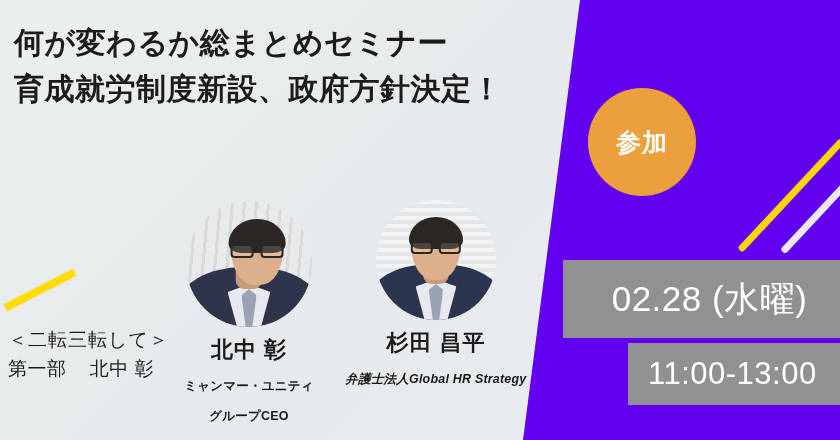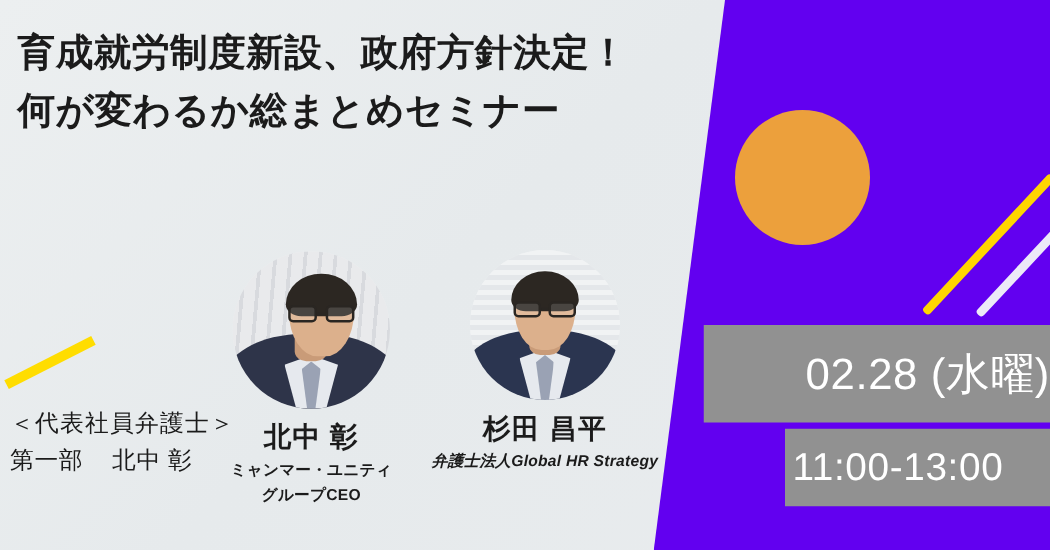--- a/index.html
+++ b/index.html
@@ -108,40 +108,40 @@
   
   .date-box {
     position: absolute;
     left: 563px;
     top: 260px;
     width: 277px;
     height: 78px;
     background: #919191;
     display: flex;
     align-items: center;
-    justify-content: flex-end;
+    justify-content: center;
     padding-left: 16px;
     box-sizing: border-box;
     color: #ffffff;
     font-size: 35px;
     font-weight: 400;
     letter-spacing: 0.5px;
     white-space: nowrap;
   }
   .time-box {
     position: absolute;
     left: 628px;
     top: 343px;
     width: 212px;
     height: 62px;
     background: #919191;
     display: flex;
     align-items: center;
     justify-content: flex-start;
-    padding-left: 6px;
+    padding-left: 20px;
     box-sizing: border-box;
     color: #ffffff;
     font-size: 31px;
     font-weight: 400;
     letter-spacing: 0.5px;
     white-space: nowrap;
   }
 
   
   .schedule {
@@ -189,21 +189,21 @@
     letter-spacing: 1px;
     margin-top: 8px;
     white-space: nowrap;
   }
   .speaker-org {
     font-size: 12.5px;
     font-weight: 600;
     color: #1b1b1b;
     letter-spacing: 0.2px;
     line-height: 17px;
-    margin-top: 3px;
+    margin-top: 13px;
     white-space: nowrap;
   }
   .speaker-2 .speaker-org { font-size: 12.5px; font-style: italic; }
 
   
   .ph-bg { position: absolute; inset: 0; }
   .ph-bg-1 {
     background:
       repeating-linear-gradient(95deg, #e9eaec 0 9px, #d8dade 9px 12px),
       #eef0f1;
@@ -315,37 +315,38 @@
 
 <div id="banner">
 
   <div class="purple-panel"></div>
 
   <div class="diag diag-yellow"></div>
   <div class="diag diag-white"></div>
   <div class="diag diag-yellow-left"></div>
 
   <div class="headline">
+    <div class="line">何が変わるか総まとめセミナー</div>
     <div class="line">育成就労制度新設、政府方針決定！</div>
-    <div class="line">何が変わるか総まとめセミナー</div>
   </div>
 
   <div class="free-badge">
+    <span>参加</span>
   </div>
 
   <div class="date-box">
     <span>02.28 (水曜)</span>
   </div>
 
   <div class="time-box">
     <span>11:00-13:00</span>
   </div>
 
   <div class="schedule">
-    <div class="sched-title">＜代表社員弁護士＞</div>
+    <div class="sched-title">＜二転三転して＞</div>
     <div class="sched-row">
       <span>第一部</span>
       <span>&nbsp;&nbsp;</span>
       <span>北中 彰</span>
     </div>
   </div>
 
   <div class="speaker speaker-1">
     <div class="photo photo-1">
       <div class="ph-bg ph-bg-1"></div>

